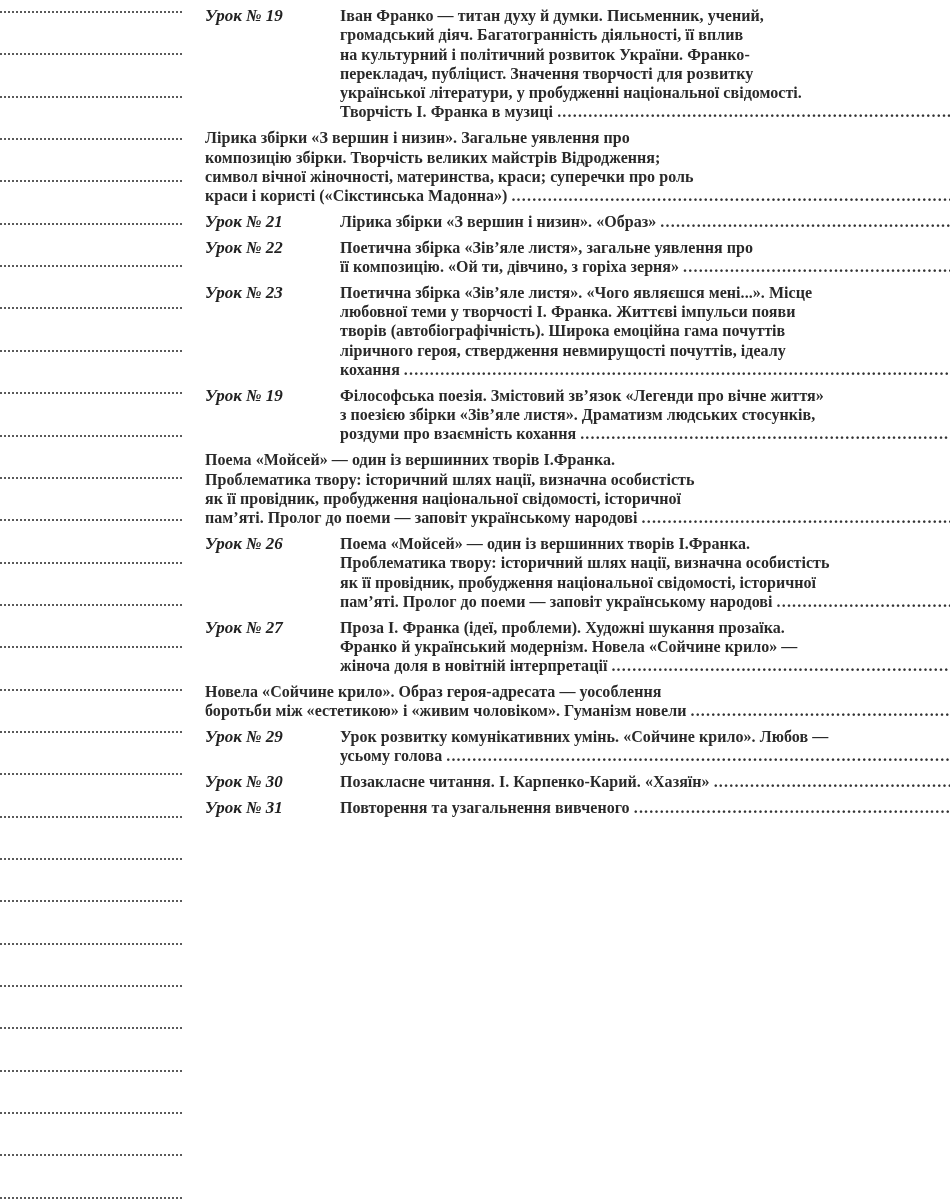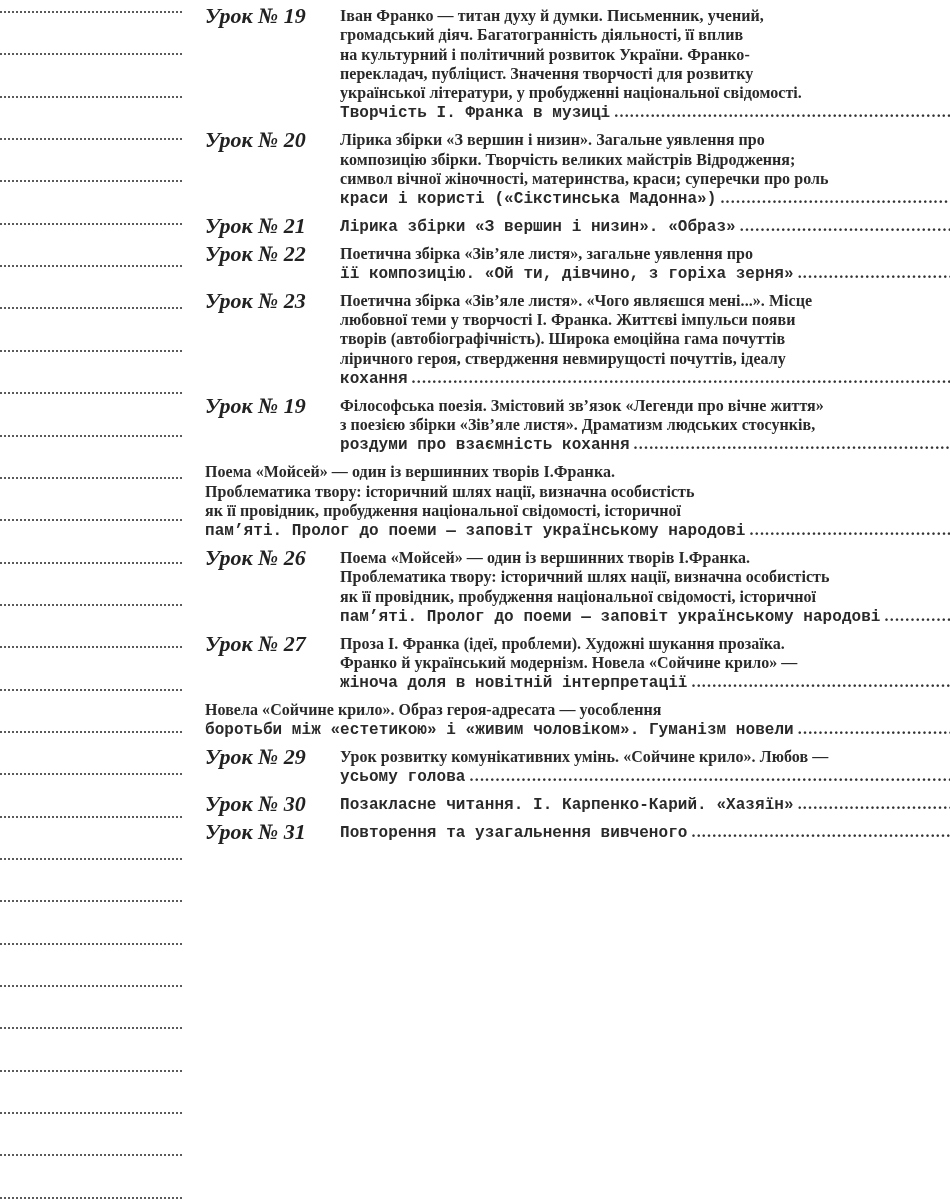--- a/index.html
+++ b/index.html
@@ -4,25 +4,25 @@
 <style>
   html, body { margin: 0; padding: 0; background: #ffffff; }
   body { width: 950px; height: 1200px; position: relative; overflow: hidden;
          font-family: "DejaVu Serif", "Liberation Serif", serif; color: #1e1e1e; }
   .margin-lines { position: absolute; left: 0; top: 0; width: 183px; height: 1200px; }
   .margin-line { position: absolute; left: 0; width: 182px; height: 0;
                  border-top: 2px dotted #5a5a5a; }
   .toc { position: absolute; left: 205px; top: 6px; width: 737px; }
   .entry { display: flex; margin-bottom: 6.5px; }
   .lesson { width: 135px; flex: 0 0 135px; font-family: "Liberation Serif", serif;
-            font-style: italic; font-weight: bold; font-size: 22px; line-height: 19.3px; color: #222; }
+            font-style: italic; font-weight: bold; font-size: 17px; line-height: 19.3px; color: #222; }
   .body { flex: 1; font-family: "Liberation Serif", serif; font-weight: bold; font-size: 16px;
           line-height: 19.3px; color: #2a2a2a; letter-spacing: 0.05px; }
   .last-line { display: flex; align-items: baseline; }
-  .last-text { white-space: nowrap; font-family: Liberation Mono, monospace; }
+  .last-text { white-space: nowrap; }
   .leader { flex: 1; overflow: hidden; white-space: nowrap; margin: 0 4px; color: #333;
             letter-spacing: 1.2px; }
   .leader::after { content: "................................................................................................................................................................................................................"; }
 </style>
 </head>
 <body>
 
 <div class="margin-lines">
     <div class="margin-line" style="top: 11px;"></div>
     <div class="margin-line" style="top: 53.35px;"></div>
@@ -64,21 +64,20 @@
         <div>на культурний і політичний розвиток України. Франко-</div>
         <div>перекладач, публіцист. Значення творчості для розвитку</div>
         <div>української літератури, у пробудженні національної свідомості.</div>
         <div class="last-line">
           <span class="last-text">Творчість І. Франка в музиці</span>
           <span class="leader"></span>
         </div>
       </div>
     </div>
     <div class="entry">
-      <div class="lesson">Урок № 20</div>
       <div class="body">
         <div>Лірика збірки «З вершин і низин». Загальне уявлення про</div>
         <div>композицію збірки. Творчість великих майстрів Відродження;</div>
         <div>символ вічної жіночності, материнства, краси; суперечки про роль</div>
         <div class="last-line">
           <span class="last-text">краси і користі («Сікстинська Мадонна»)</span>
           <span class="leader"></span>
         </div>
       </div>
     </div>

